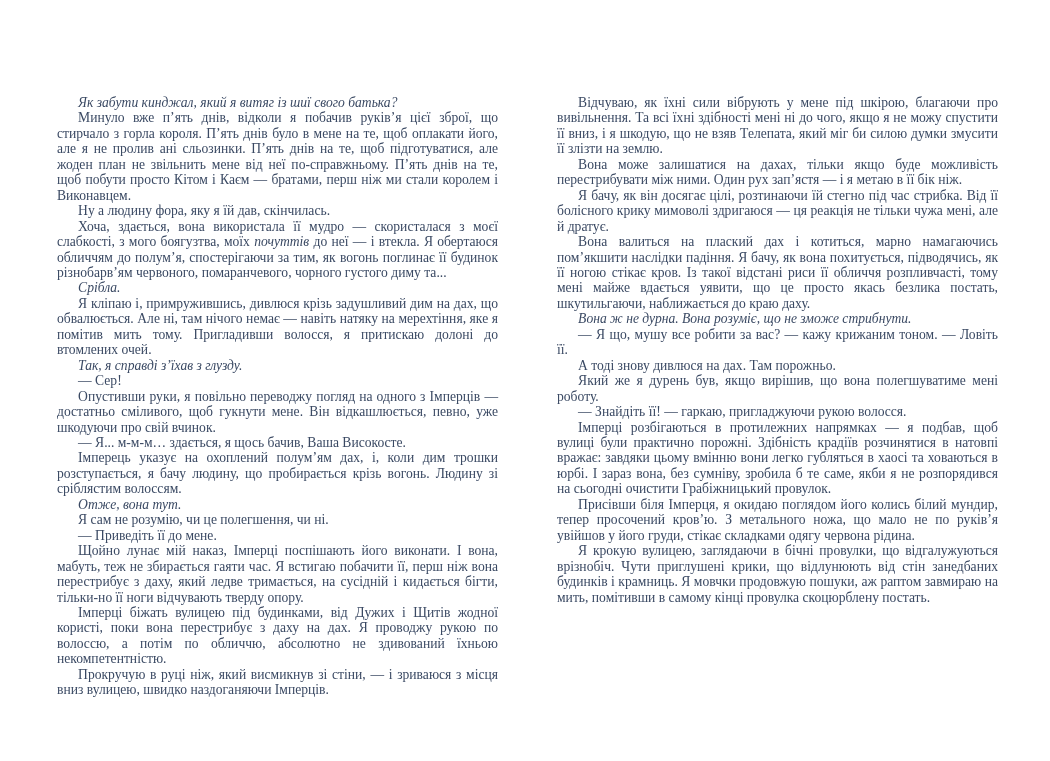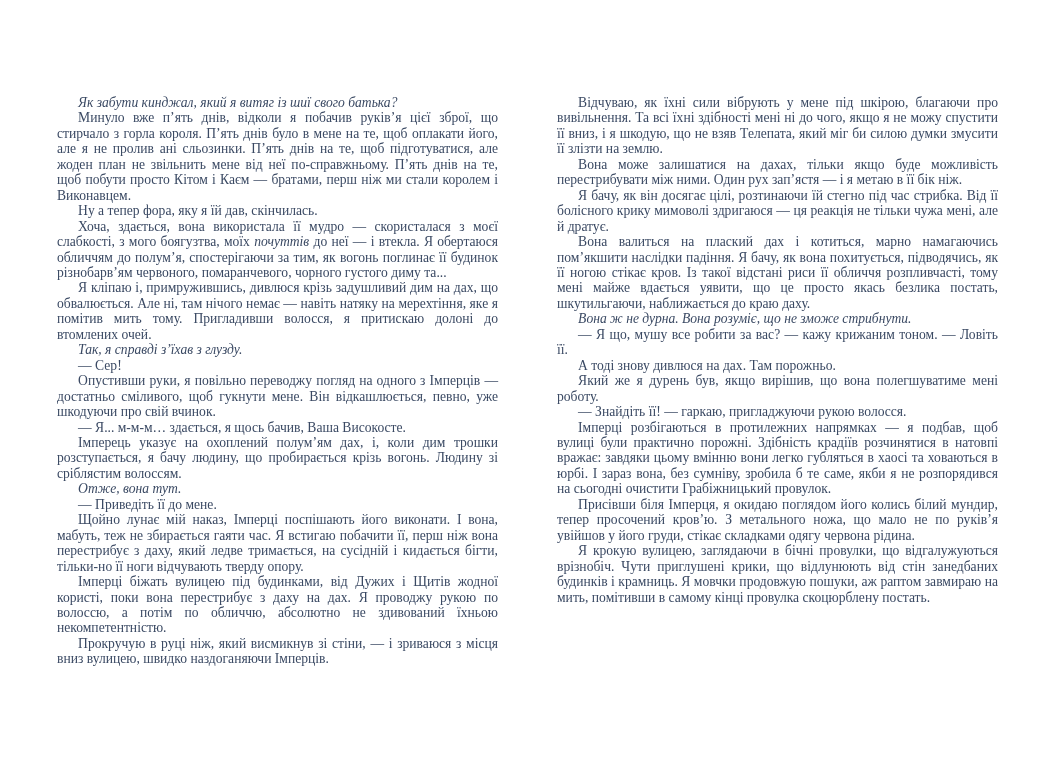--- a/index.html
+++ b/index.html
@@ -51,29 +51,31 @@
   .page-right .pagenum { left: 32px; }
 </style>
 </head>
 <body>
 
 <div class="spread" style="color: rgb(58, 73, 99); background: rgb(255, 255, 255);">
   <div class="page page-left">
     <div class="text-block">
         <p class="para"><span class="it">Як забути кинджал, який я витяг із шиї свого батька?</span></p>
         <p class="para"><span>Минуло вже п’ять днів, відколи я побачив руків’я цієї зброї, що стирчало з горла короля. П’ять днів було в мене на те, щоб оплакати його, але я не пролив ані сльозинки. П’ять днів на те, щоб підготуватися, але жоден план не звільнить мене від неї по-справжньому. П’ять днів на те, щоб побути просто Кітом і Каєм — братами, перш ніж ми стали королем і Виконавцем.</span></p>
-        <p class="para"><span>Ну а тепер фора, яку я їй дав, скінчилась.</span></p>
+        <p class="para"><span>Ну а людину фора, яку я їй дав, скінчилась.</span></p>
         <p class="para"><span>Хоча, здається, вона використала її мудро — скористалася з моєї слабкості, з мого боягузтва, моїх </span><span class="it">почуттів</span><span> до неї — і втекла. Я обертаюся обличчям до полум’я, спостерігаючи за тим, як вогонь поглинає її будинок різнобарв’ям червоного, помаранчевого, чорного густого диму та...</span></p>
+        <p class="para"><span class="it">Срібла.</span></p>
         <p class="para"><span>Я кліпаю і, примружившись, дивлюся крізь задушливий дим на дах, що обвалюється. Але ні, там нічого немає — навіть натяку на мерехтіння, яке я помітив мить тому. Пригладивши волосся, я притискаю долоні до втомлених очей.</span></p>
         <p class="para"><span class="it">Так, я справді з’їхав з глузду.</span></p>
         <p class="para"><span>— Сер!</span></p>
         <p class="para"><span>Опустивши руки, я повільно переводжу погляд на одного з Імперців — достатньо сміливого, щоб гукнути мене. Він відкашлюється, певно, уже шкодуючи про свій вчинок.</span></p>
         <p class="para"><span>— Я... м-м-м… здається, я щось бачив, Ваша Високосте.</span></p>
         <p class="para"><span>Імперець указує на охоплений полум’ям дах, і, коли дим трошки розступається, я бачу людину, що пробирається крізь вогонь. Людину зі сріблястим волоссям.</span></p>
         <p class="para"><span class="it">Отже, вона тут.</span></p>
+        <p class="para"><span>Я сам не розумію, чи це полегшення, чи ні.</span></p>
         <p class="para"><span>— Приведіть її до мене.</span></p>
         <p class="para"><span>Щойно лунає мій наказ, Імперці поспішають його виконати. І вона, мабуть, теж не збирається гаяти час. Я встигаю побачити її, перш ніж вона перестрибує з даху, який ледве тримається, на сусідній і кидається бігти, тільки-но її ноги відчувають тверду опору.</span></p>
         <p class="para"><span>Імперці біжать вулицею під будинками, від Дужих і Щитів жодної користі, поки вона перестрибує з даху на дах. Я проводжу рукою по волоссю, а потім по обличчю, абсолютно не здивований їхньою некомпетентністю.</span></p>
         <p class="para"><span>Прокручую в руці ніж, який висмикнув зі стіни, — і зриваюся з місця вниз вулицею, швидко наздоганяючи Імперців.</span></p>
       </div>
     <div class="pagenum">22</div>
   </div>
   <div class="page page-right">
     <div class="text-block">
         <p class="para"><span>Відчуваю, як їхні сили вібрують у мене під шкірою, благаючи про вивільнення. Та всі їхні здібності мені ні до чого, якщо я не можу спустити її вниз, і я шкодую, що не взяв Телепата, який міг би силою думки змусити її злізти на землю.</span></p>

